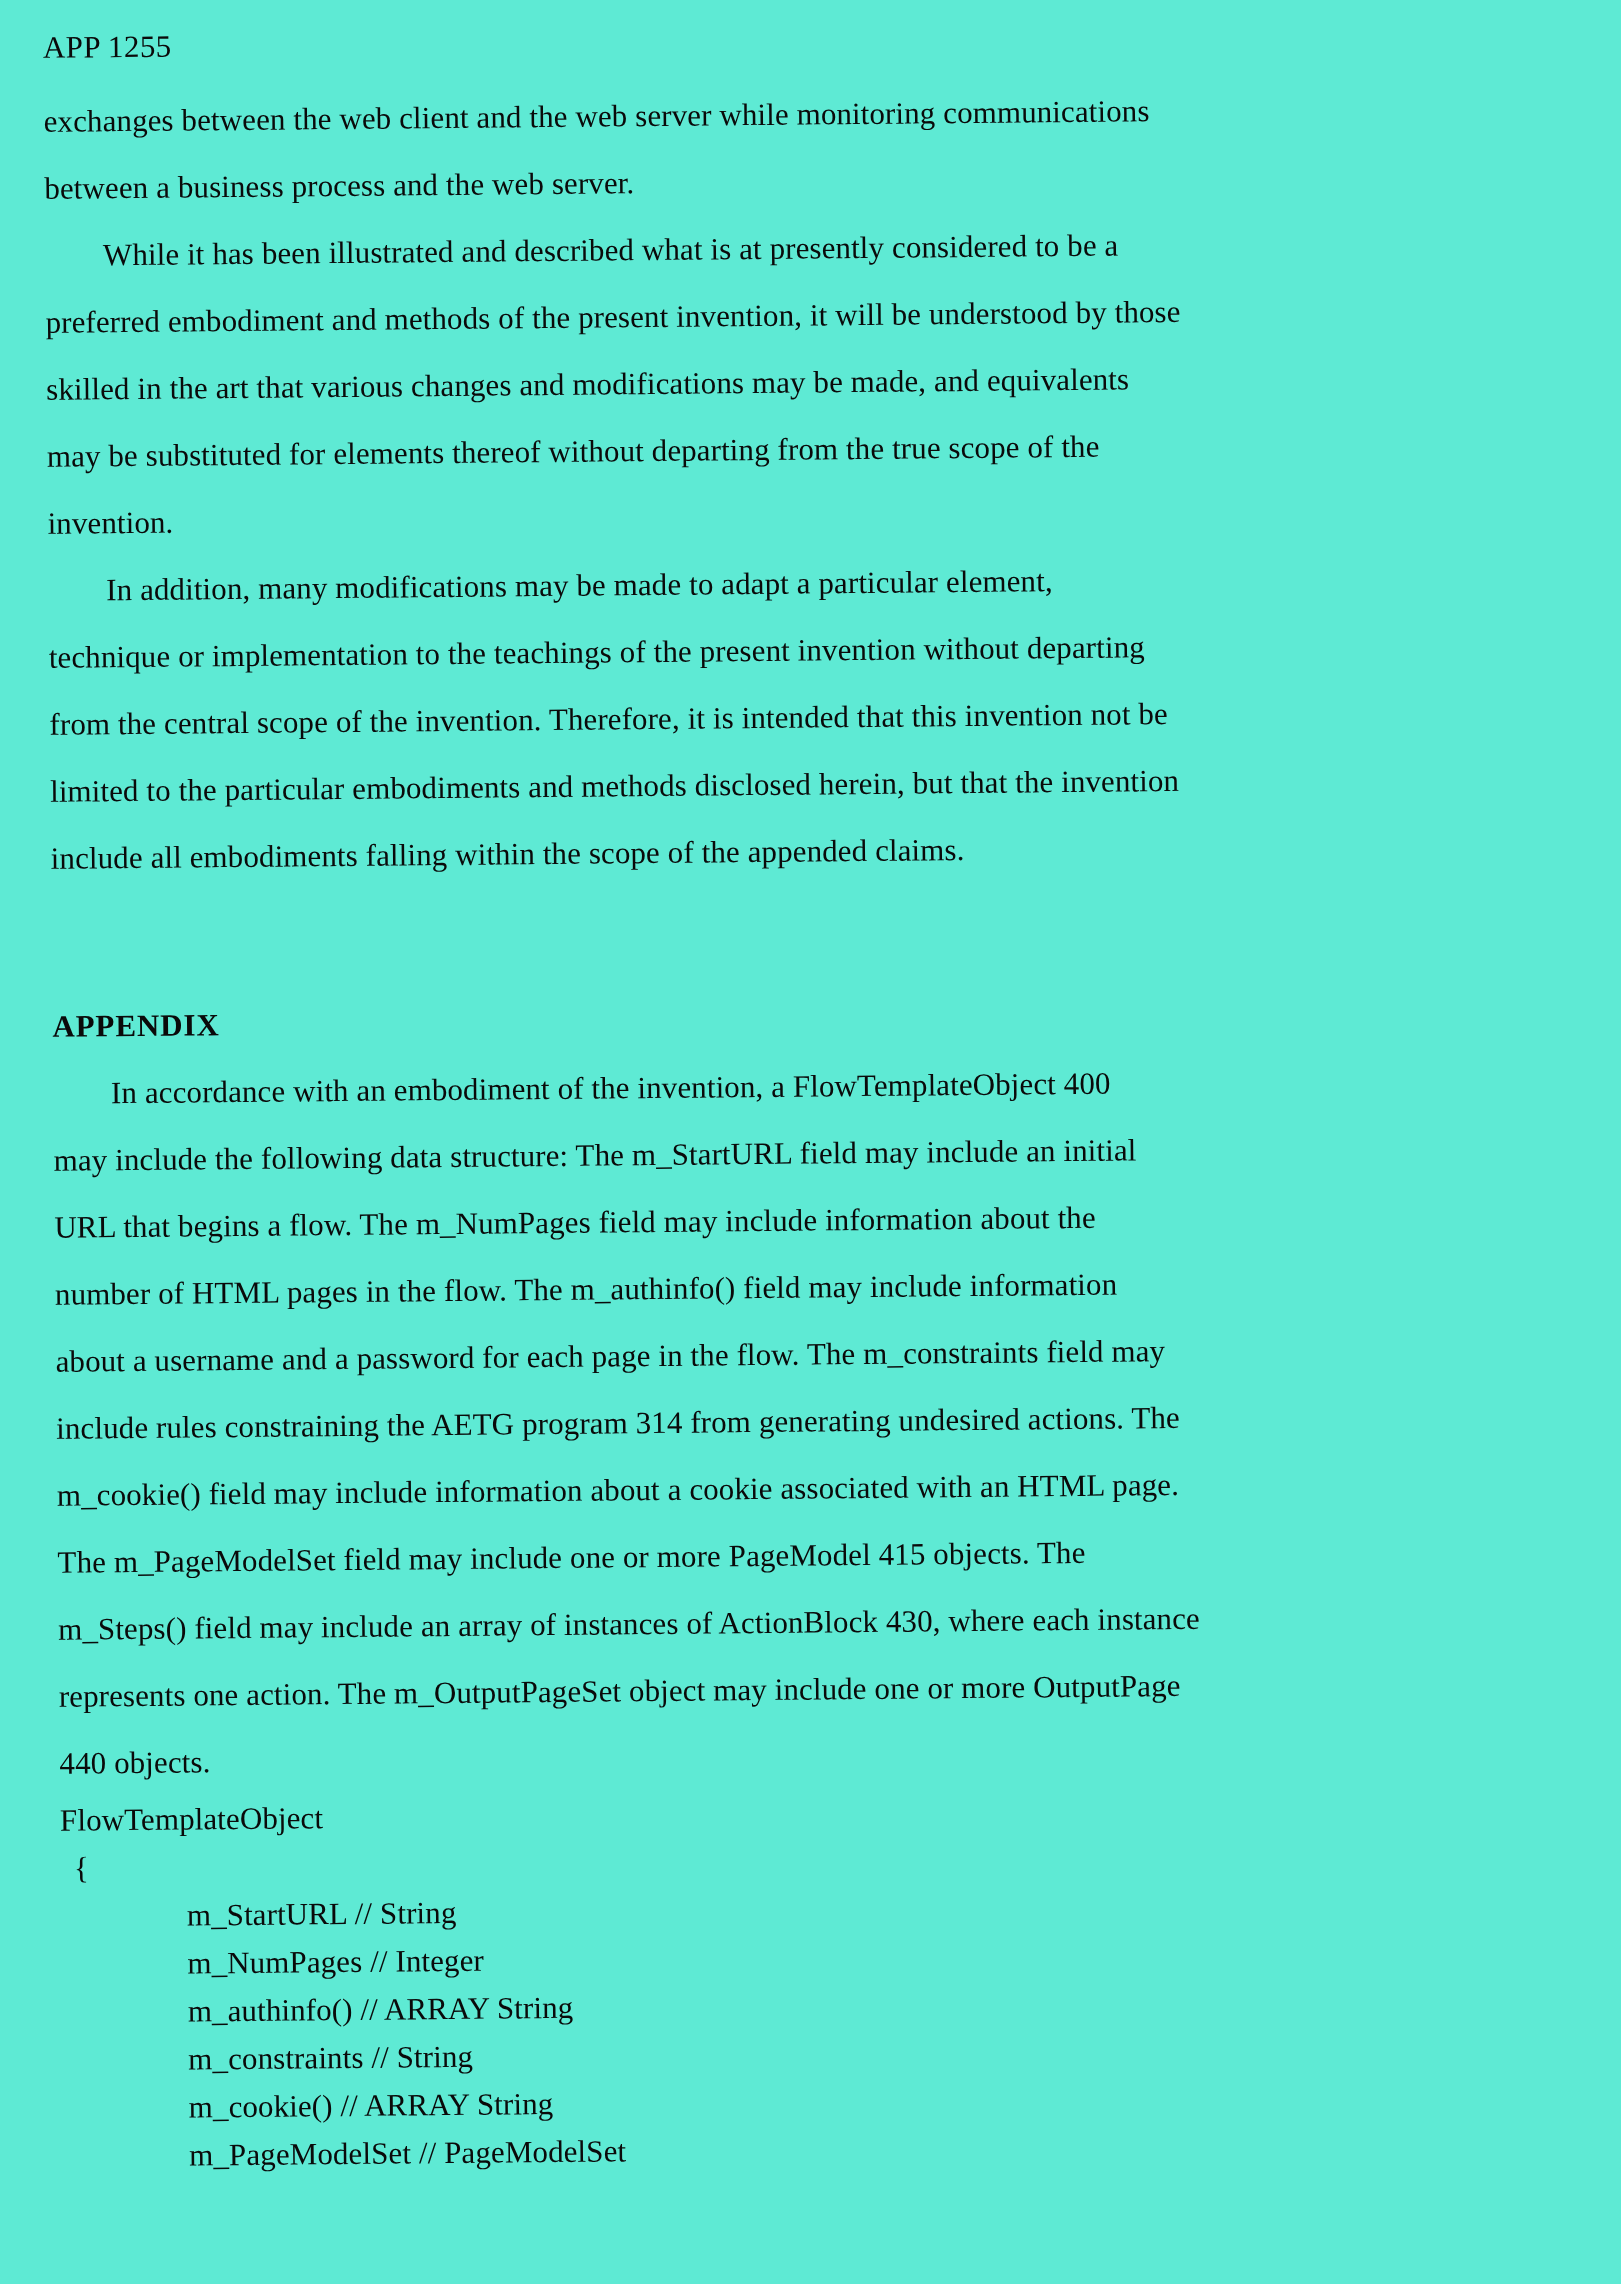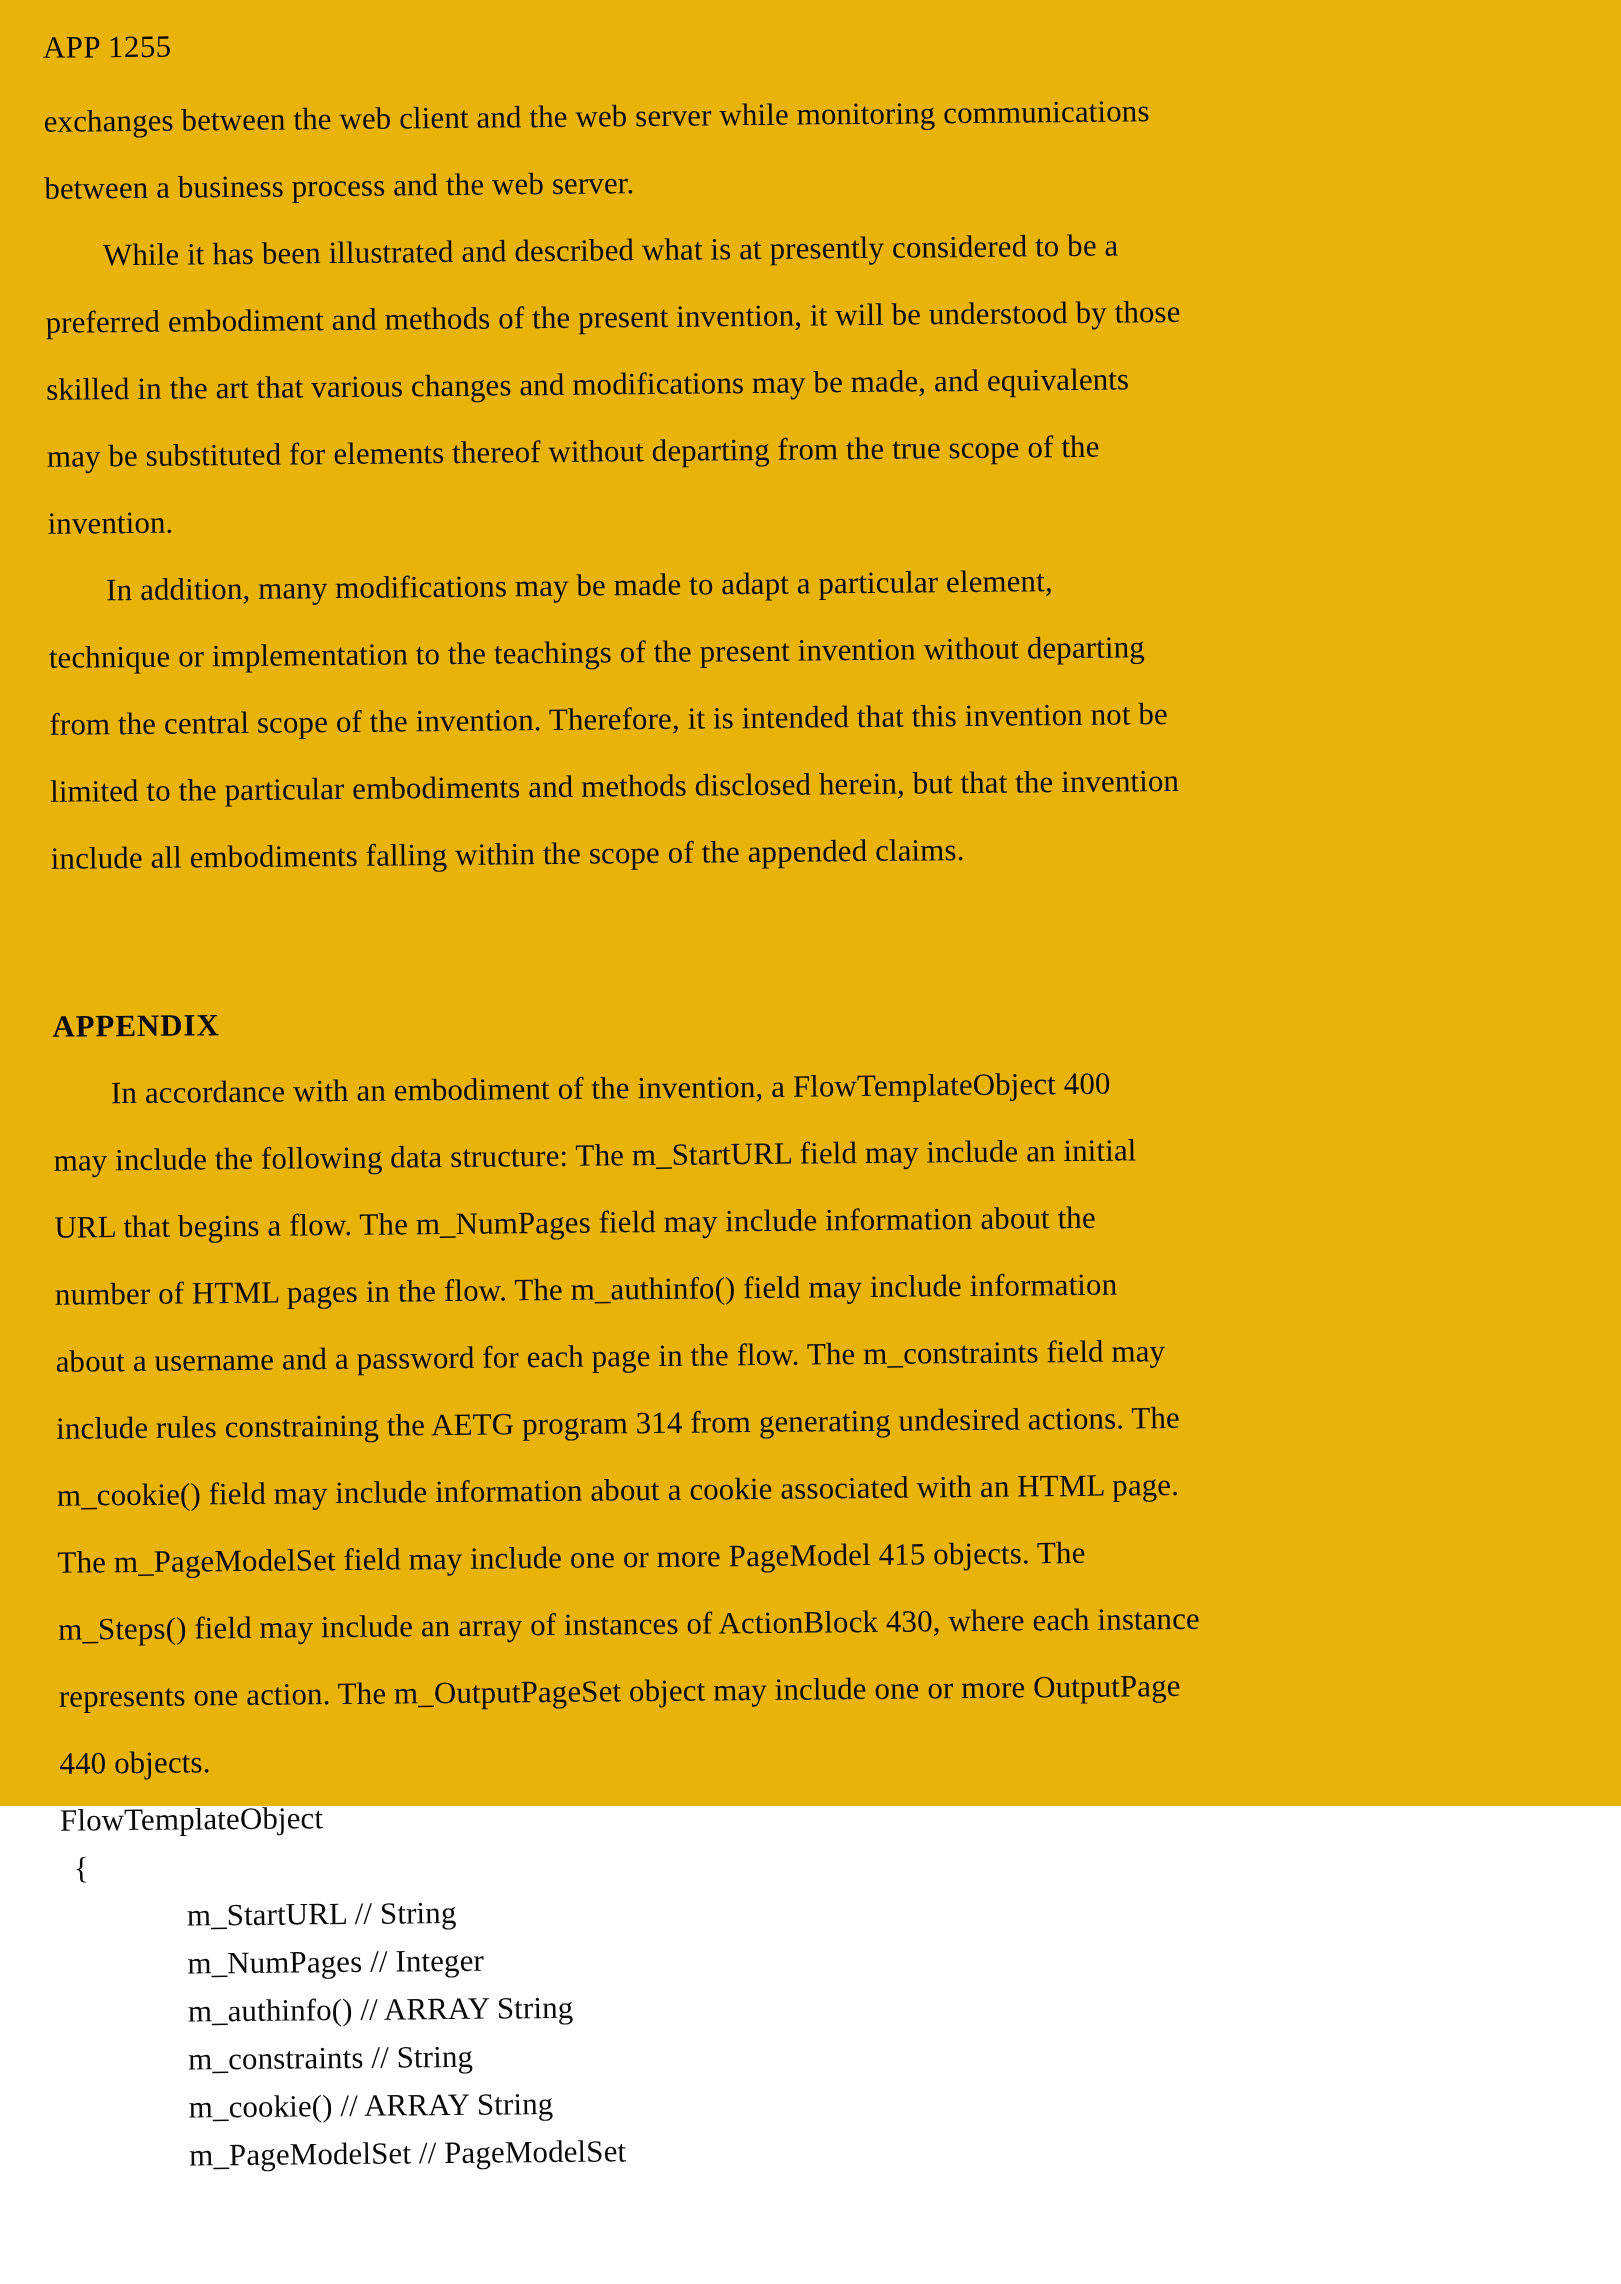--- a/index.html
+++ b/index.html
@@ -12,22 +12,22 @@
     height: 2284px;
     overflow: hidden;
     font-family: "Liberation Serif", "DejaVu Serif", serif;
     color: #0a0a0a;
   }
 
   
   #page {
     position: relative;
     width: 1621px;
-    height: 1806px;
-    background: #eab308;
+    height: 2284px;
+    background: #5eead4;
     font-family: Liberation Serif, serif;
   }
 
   #skew {
     position: absolute;
     left: 0;
     top: 0;
     width: 1621px;
     height: 2284px;
     transform: rotate(-0.55deg);

